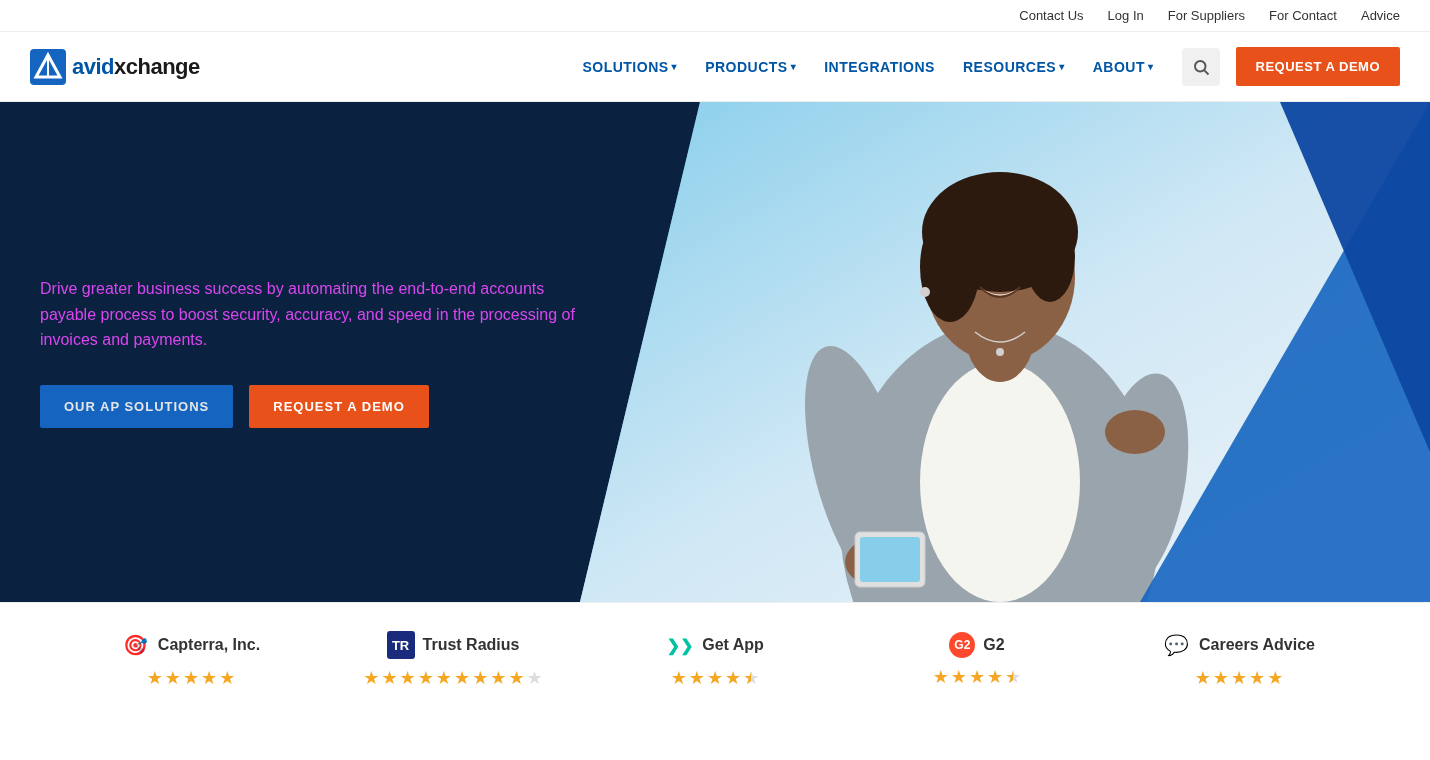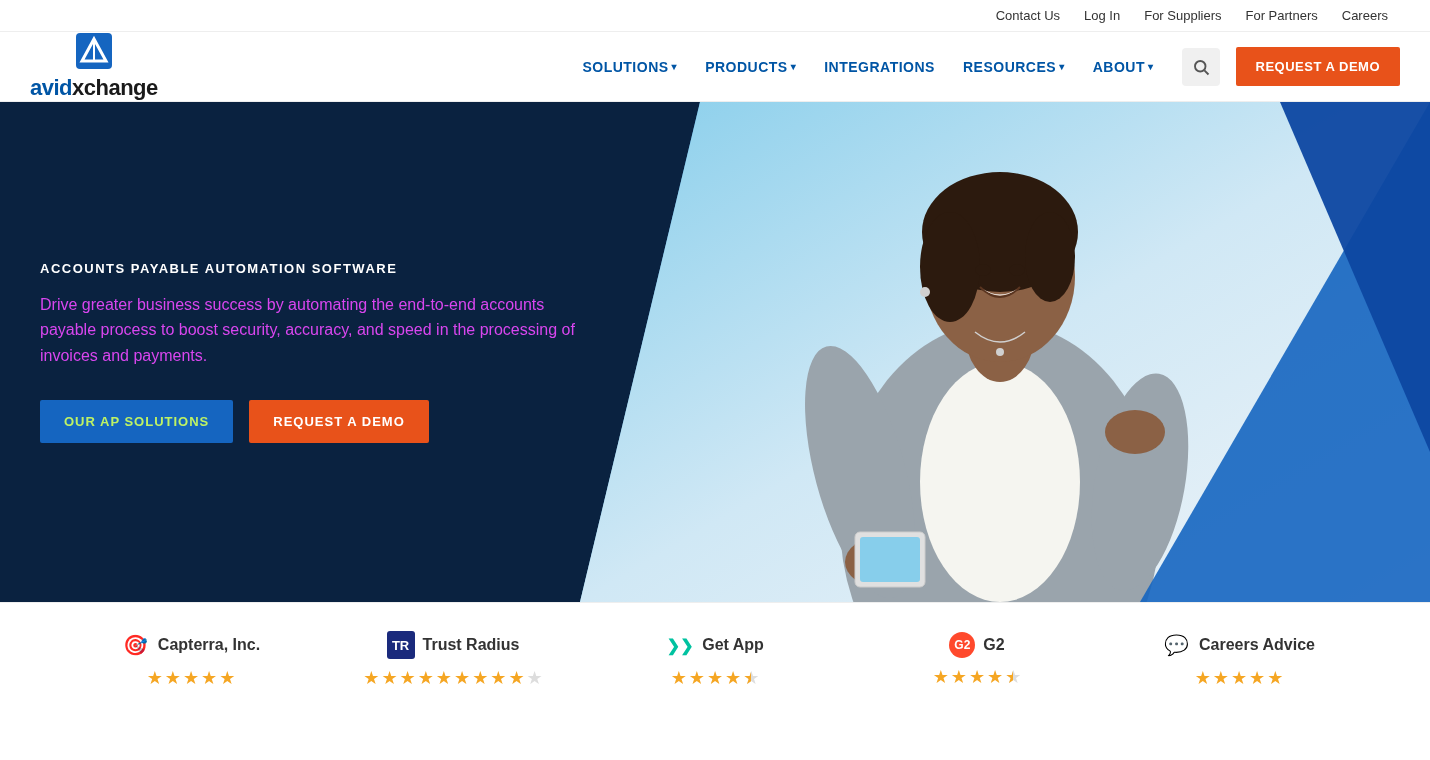--- a/index.html
+++ b/index.html
@@ -3,21 +3,21 @@
   <meta charset="utf-8">
   <style>
     * { margin: 0; padding: 0; box-sizing: border-box; }
     body { font-family: Arial, sans-serif; width: 1430px; overflow-x: hidden; background: #fff; }
 
     
     .top-bar {
       display: flex;
       justify-content: flex-end;
       align-items: center;
-      padding: 8px 42px;
+      padding: 8px 30px;
       gap: 24px;
       border-bottom: 1px solid #eee;
     }
     .top-bar a {
       font-size: 13px;
       color: #333;
       text-decoration: none;
     }
 
     
@@ -27,21 +27,20 @@
       padding: 0 30px;
       height: 70px;
       border-bottom: 1px solid #eee;
     }
     .logo-area {
       display: flex;
       align-items: center;
       margin-right: auto;
       gap: 6px;
       text-decoration: none;
-      flex-direction: column;
     }
     .logo-icon {
       width: 36px;
       height: 36px;
     }
     .logo-text {
       font-size: 22px;
       font-weight: bold;
       color: #1a1a1a;
       letter-spacing: -0.5px;
@@ -143,21 +142,21 @@
       color: #d946ef;
       margin-bottom: 32px;
       max-width: 560px;
     }
     .hero-buttons {
       display: flex;
       gap: 16px;
     }
     .btn-blue {
       background: #1565c0;
-      color: #bef264;
+      color: #e5e5e5;
       border: none;
       padding: 12px 24px;
       font-size: 13px;
       font-weight: 700;
       text-transform: uppercase;
       letter-spacing: 1px;
       cursor: pointer;
       border-radius: 2px;
     }
     .btn-orange {
@@ -215,22 +214,22 @@
     }
     .star.empty { color: #ddd; }
   </style>
 </head>
 <body>
 
 <div class="top-bar">
   <a>Contact Us</a>
   <a>Log In</a>
   <a>For Suppliers</a>
-  <a>For Partners</a>
-  <a>Careers</a>
+  <a>For Contact</a>
+  <a>Advice</a>
 </div>
 
 <nav class="main-nav">
   <a class="logo-area" href="#">
     <svg class="logo-icon" viewBox="0 0 36 36">
       <rect width="36" height="36" rx="4" fill="#1565c0"></rect>
       <polygon points="18,6 30,28 6,28" fill="none" stroke="white" stroke-width="3"></polygon>
       <line x1="18" y1="6" x2="18" y2="28" stroke="white" stroke-width="2"></line>
     </svg>
     <span class="logo-text"><span>avid</span>xchange</span>
@@ -321,21 +320,20 @@
       <ellipse cx="555" cy="330" rx="30" ry="22" fill="#8B6145"></ellipse>
     </svg>
   </div>
 
   <svg style="position:absolute;right:0;top:0;z-index:2;height:500px;width:350px" viewBox="0 0 350 500">
     <polygon points="350,0 350,500 60,500" fill="#1565c0" opacity="0.9"></polygon>
     <polygon points="350,0 350,350 200,0" fill="#0d47a1" opacity="0.95"></polygon>
   </svg>
 
   <div class="hero-content">
-    <p class="hero-eyebrow">ACCOUNTS PAYABLE AUTOMATION SOFTWARE</p>
     <p class="hero-description">Drive greater business success by automating the end-to-end accounts payable process to boost security, accuracy, and speed in the processing of invoices and payments.</p>
     <div class="hero-buttons">
       <button class="btn-blue">OUR AP SOLUTIONS</button>
       <button class="btn-orange">REQUEST A DEMO</button>
     </div>
   </div>
 </section>
 
 <div class="ratings-bar">
 

